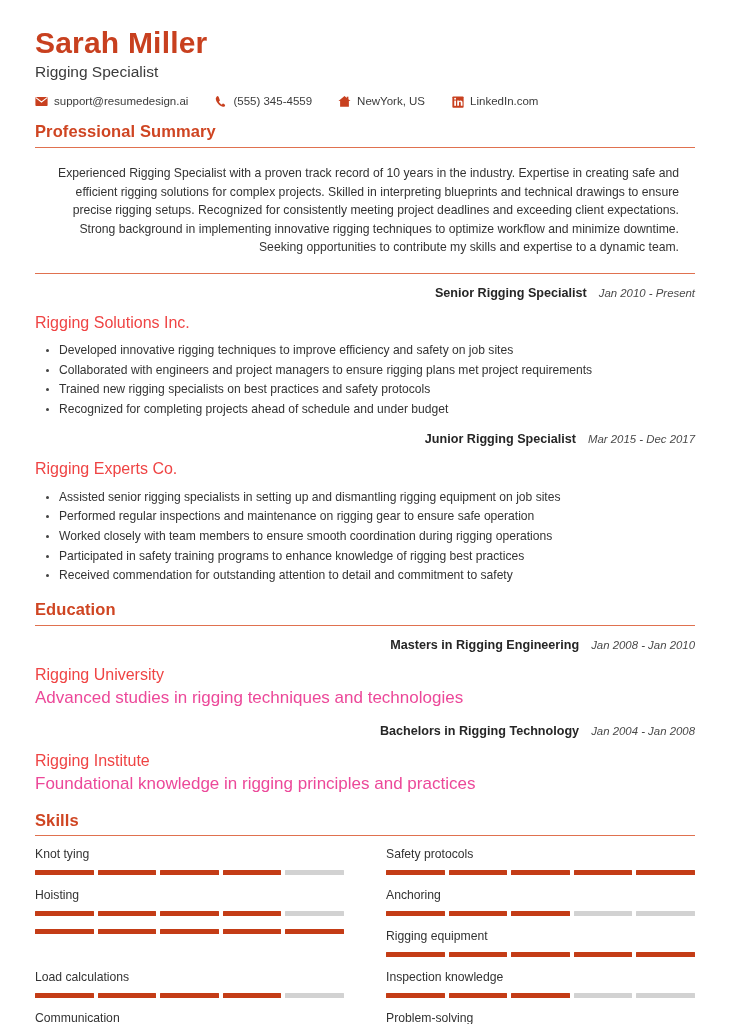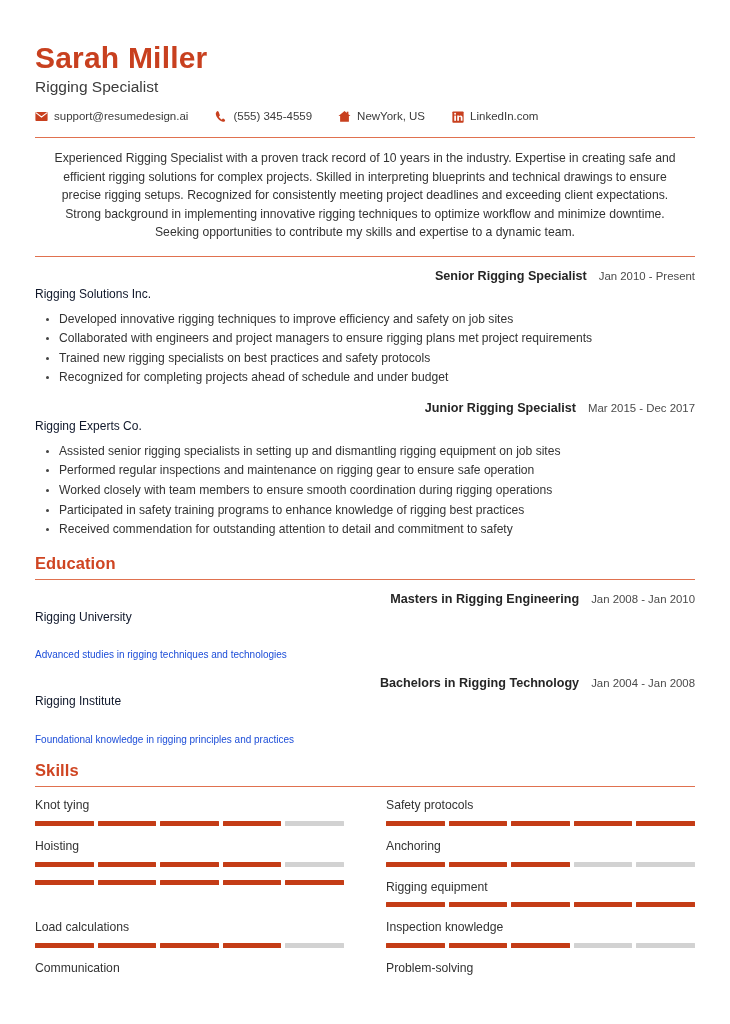--- a/index.html
+++ b/index.html
@@ -11,21 +11,21 @@
     width: 730px;
     height: 1024px;
     font-family: "Liberation Sans", sans-serif;
     color: #333333;
     -webkit-font-smoothing: antialiased;
   }
   .page {
     width: 730px;
     height: 1024px;
     box-sizing: border-box;
-    padding: 41px 35px 0 35px;
+    padding: 26px 35px 0 35px;
     background: #ffffff;
     position: relative;
     overflow: hidden;
   }
 
   
   .name {
     font-size: 30px;
     font-weight: bold;
     color: #c8401f;
@@ -82,56 +82,57 @@
     height: 1px;
     background: #e0714f;
     width: 100%;
     margin-bottom: 11px;
   }
 
   .summary-text {
     font-size: 12.2px;
     line-height: 1.52;
     color: #333333;
-    margin: 8px;
-    text-align: center;
+    margin: 16px;
+    text-align: right;
   }
 
   
   .entry { margin-bottom: 12px; }
   .entry:last-child { margin-bottom: 0; }
   .entry-head {
     display: flex;
     align-items: baseline;
     justify-content: flex-end;
     gap: 12px;
   }
   .entry-title {
     font-size: 12.6px;
     font-weight: bold;
     color: #262626;
     line-height: 1.35;
   }
   .entry-date {
     font-size: 11.4px;
+    font-style: italic;
     color: #4a4a4a;
     white-space: nowrap;
     text-align: right;
   }
   .entry-sub {
-    font-size: 12px;
-    color: #0f172a;
+    font-size: 16px;
+    color: #ef4444;
     line-height: 1.4;
-    margin-top: 1px;
+    margin-top: 10px;
   }
   .entry-desc {
-    font-size: 10px;
-    color: #1d4ed8;
+    font-size: 17px;
+    color: #ec4899;
     line-height: 1.45;
-    margin-top: 23px;
+    margin-top: 0;
   }
   ul.bullets {
     margin: 7px 0 0 0;
     padding-left: 24px;
     list-style: none;
   }
   ul.bullets li {
     position: relative;
     font-size: 12.1px;
     color: #333333;
@@ -219,20 +220,21 @@
               <circle cx="4.15" cy="3.7" r="1.3" fill="#ffffff"></circle>
               <path d="M7 6.1h2.2v1c.4-.7 1.2-1.2 2.2-1.2 1.7 0 2.6 1 2.6 3v4.2h-2.3V9.3c0-1-.4-1.6-1.2-1.6-.7 0-1.2.5-1.2 1.6v3.8H7z" fill="#ffffff"></path>
             </svg>
           </span>
           <span class="contact-text">LinkedIn.com</span>
         </div>
       </div>
   </div>
 
   <div class="section">
+    <div class="section-title">Professional Summary</div>
     <div class="section-rule"></div>
     <p class="summary-text">Experienced Rigging Specialist with a proven track record of 10 years in the industry. Expertise in creating safe and efficient rigging solutions for complex projects. Skilled in interpreting blueprints and technical drawings to ensure precise rigging setups. Recognized for consistently meeting project deadlines and exceeding client expectations. Strong background in implementing innovative rigging techniques to optimize workflow and minimize downtime. Seeking opportunities to contribute my skills and expertise to a dynamic team.</p>
   </div>
 
   <div class="section">
     <div class="section-rule"></div>
     <div id="work-list">
         <div class="entry">
           <div class="entry-head">
             <div class="entry-title">Senior Rigging Specialist</div>

